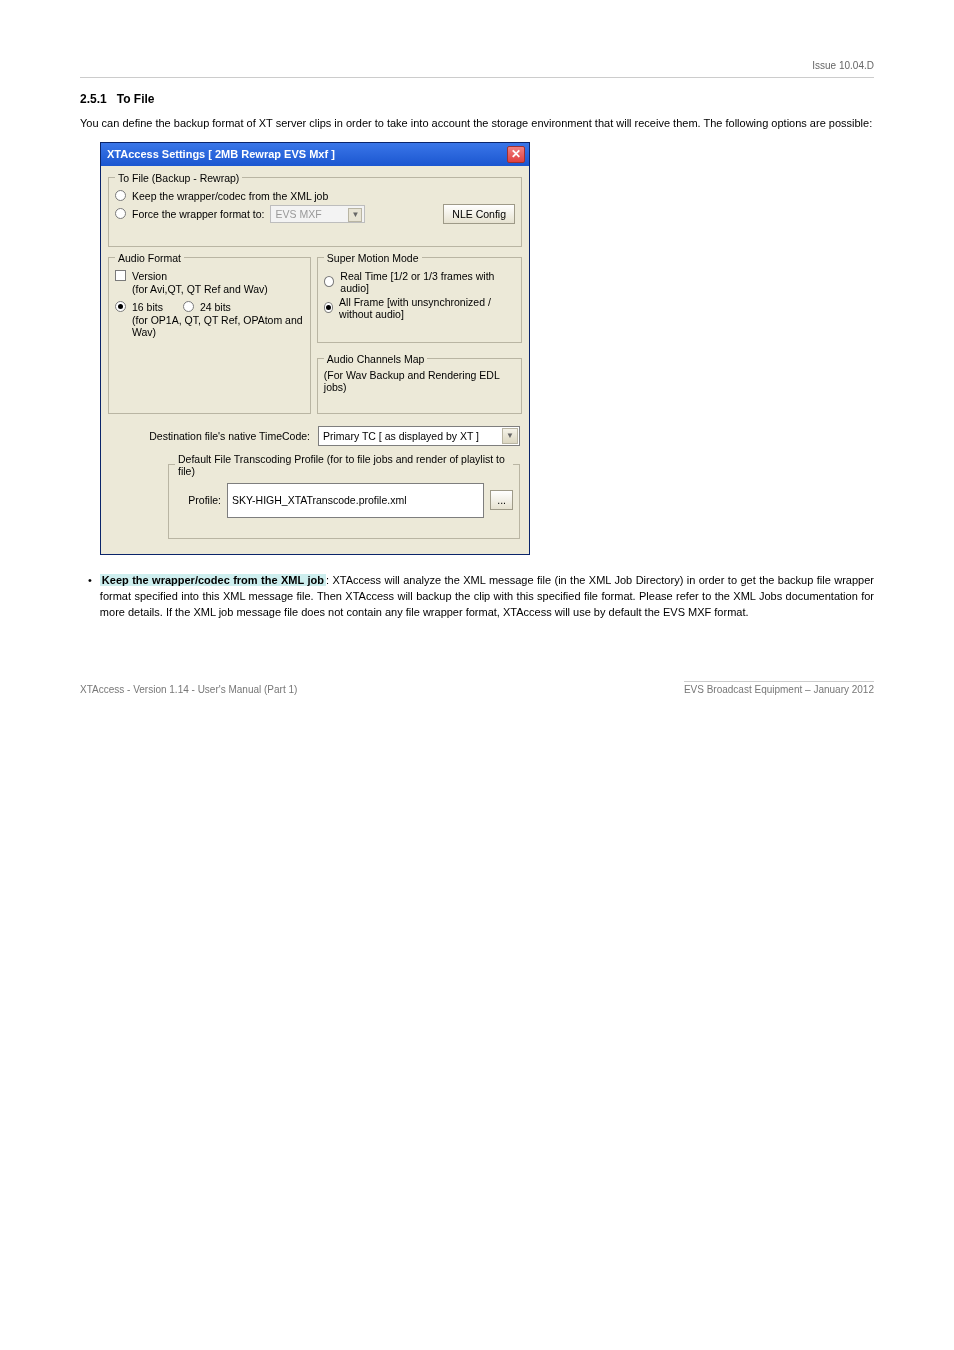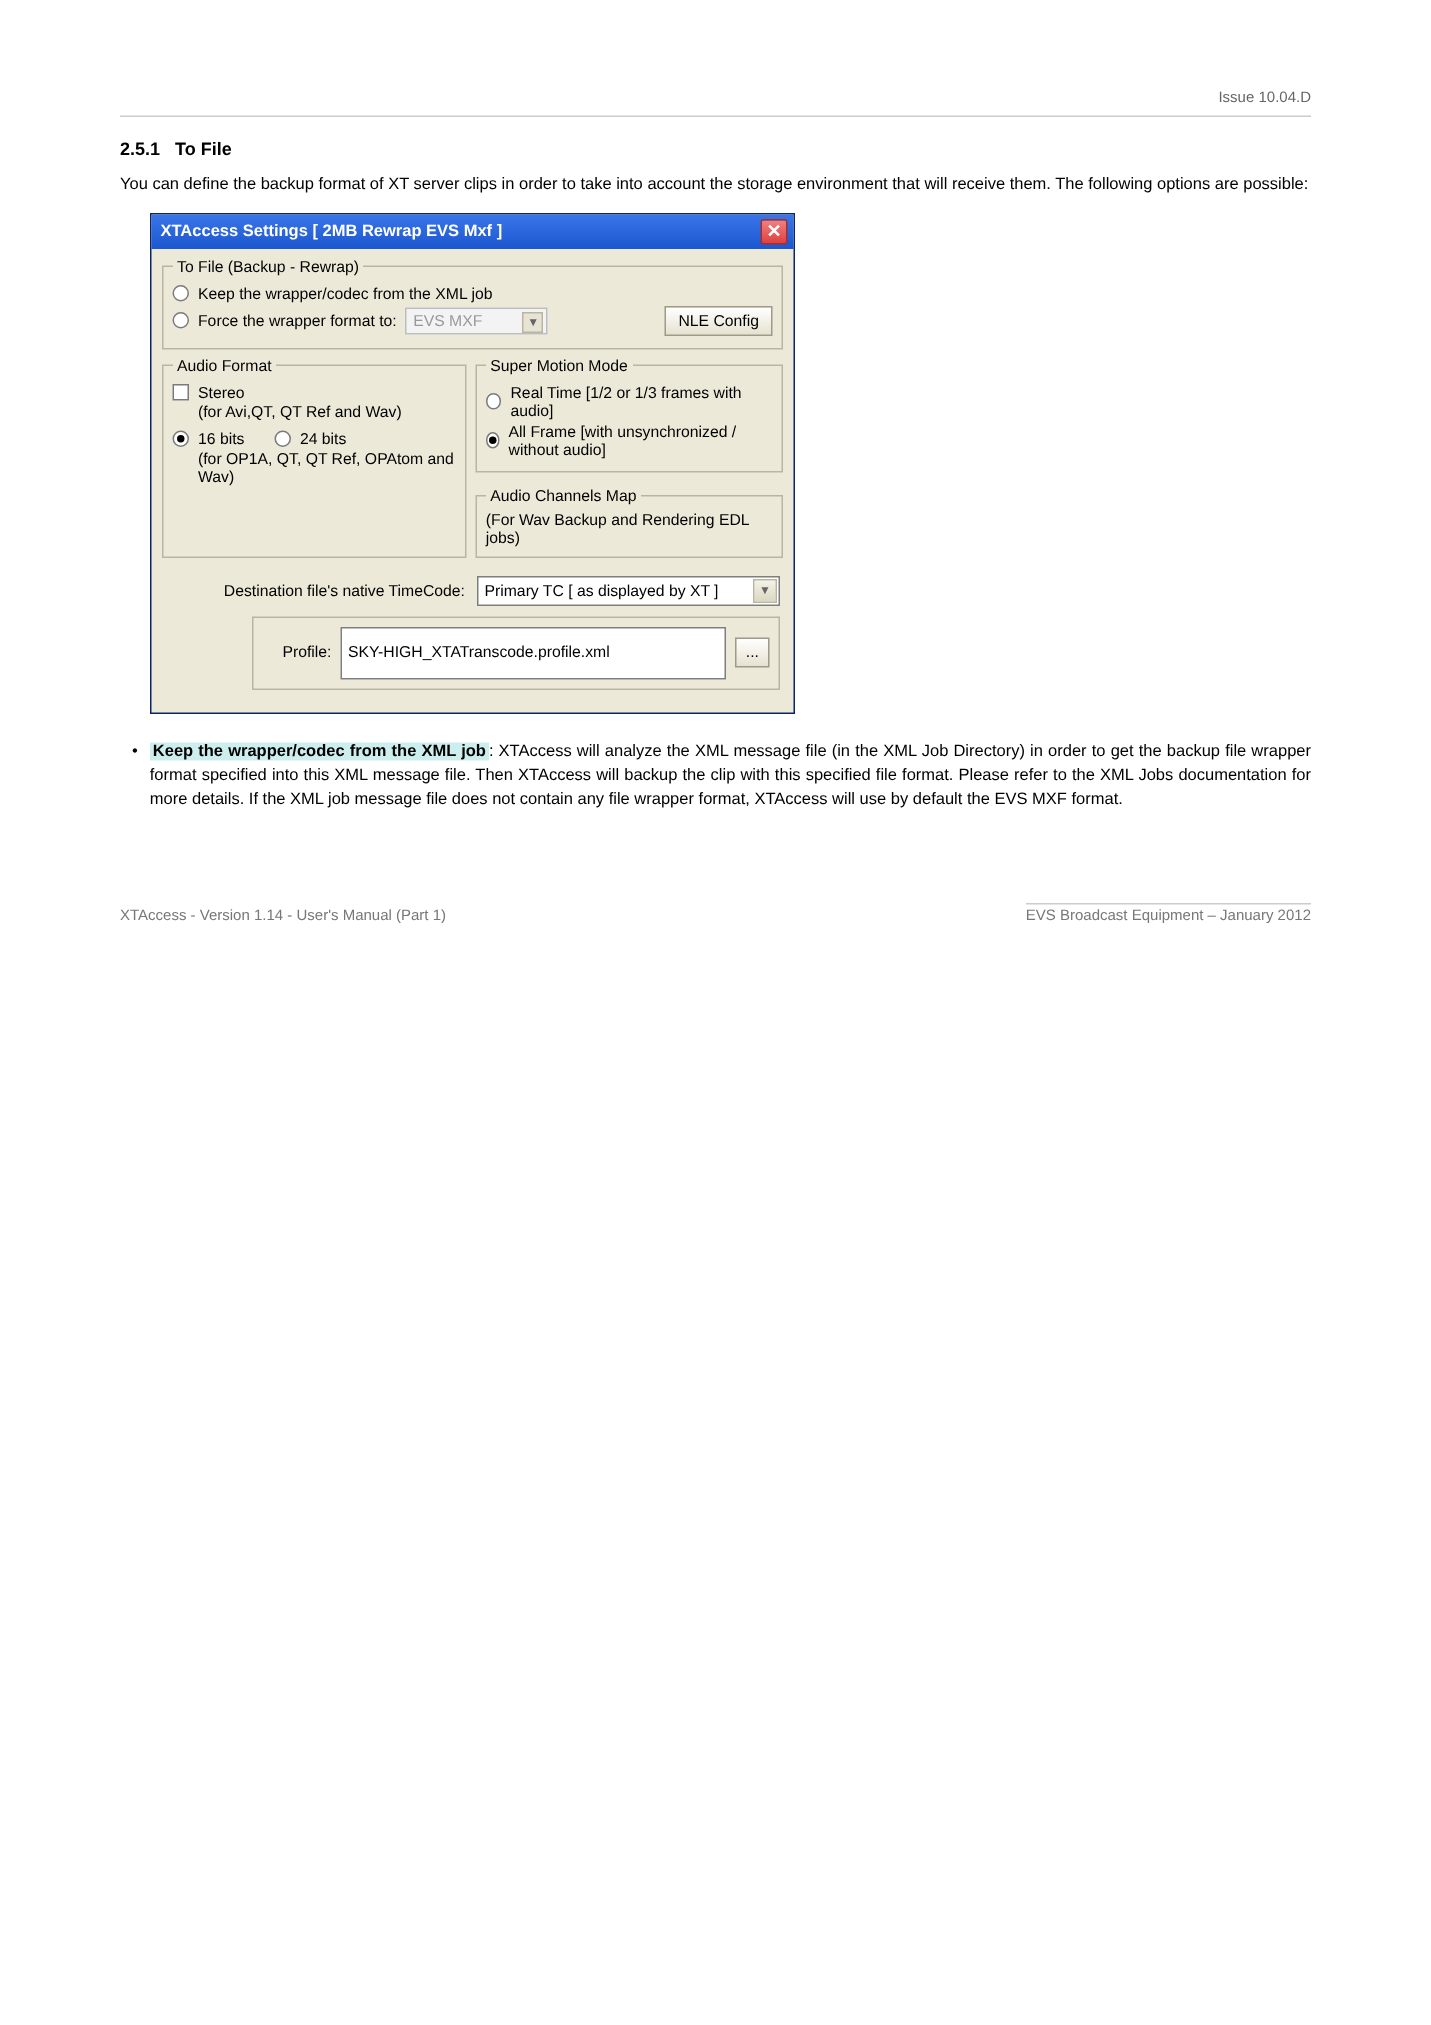--- a/index.html
+++ b/index.html
@@ -10,21 +10,21 @@
   .section-num { font-weight: bold; font-size: 12px; margin-bottom: 10px; }
   .para { font-size: 11px; line-height: 1.45; margin-bottom: 10px; text-align: justify; }
 
   
   .dialog-wrap { margin: 10px 0 18px 20px; }
   .dialog { width: 430px; border: 1px solid #0a246a; background: #ece9d8; font-family: Tahoma, Arial, sans-serif; font-size: 10.5px; }
   .titlebar { display: flex; align-items: center; justify-content: space-between;
     background: linear-gradient(to bottom, #3a76e8, #1b56d0); color: #fff; padding: 3px 4px 3px 6px; font-weight: bold; font-size: 11px; }
   .closebtn { width: 18px; height: 17px; background: linear-gradient(#f08080,#e04040); border: 1px solid #a03030; border-radius: 2px; display:flex; align-items:center; justify-content:center; color:#fff; font-size:12px; line-height:1; }
   .dbody { padding: 6px 7px 10px 7px; }
-  fieldset { border: 1px solid #b9b5a3; background: #ece9d8; padding: 4px 6px 6px 6px; margin-bottom: 5px; }
+  fieldset { border: 1px solid #b9b5a3; background: #ece9d8; padding: 4px 6px 20px 6px; margin-bottom: 5px; }
   legend { font-size: 10.5px; padding: 0 3px; color: #000; }
   .row { display:flex; align-items:center; gap:6px; margin: 2px 0; position:relative; }
   .radio { width:11px; height:11px; border:1px solid #7a7a7a; border-radius:50%; display:inline-flex; align-items:center; justify-content:center; background:#fff; }
   .radio .dot { width:5px; height:5px; border-radius:50%; background:#000; }
   .chk { width:11px; height:11px; border:1px solid #7a7a7a; background:#fff; display:inline-block; }
   .combo { height:18px; background:#f3f3f3; border:1px solid #bdbdbd; color:#999; font-size:10.5px; padding:1px 18px 1px 4px; display:inline-flex; align-items:center; position:relative; }
   .combo .arr { position:absolute; right:2px; top:2px; width:14px; height:14px; background:#e8e4d4; border:1px solid #b9b5a3; display:flex; align-items:center; justify-content:center; }
   .btn { height:20px; background:linear-gradient(#fff,#e6e2d0); border:1px solid #9e9a88; font-size:10.5px; padding:0 8px; display:inline-flex; align-items:center; }
   .dashed-sel { border:1px dashed #555; padding:0 1px; }
   .twocol { display:flex; gap:6px; }
@@ -90,21 +90,21 @@
             <span class="btn">NLE Config</span>
           </div>
 
         </fieldset>
 
         <div class="twocol">
           <fieldset style="flex:0 0 49%;">
             <legend>Audio Format</legend>
             <div class="row">
               <span class="chk"></span>
-              <span class="lblr">Stereo</span>
+              <span class="lblr">Version</span>
             </div>
             <div class="help">(for Avi,QT, QT Ref and Wav)</div>
             <div class="row" style="margin-top:6px;">
               <span class="radio">
                   <span class="dot"></span>
                 </span>
               <span class="lblr">16 bits</span>
               <span style="width:8px;"></span>
               <span class="radio"></span>
               <span class="lblr">24 bits</span>
@@ -137,20 +137,21 @@
           <span class="lbl">Destination file's native TimeCode:</span>
           <span class="combo2">
             <span>Primary TC [ as displayed by XT ]</span>
             <span class="arr">
                 <span class="tri">▼</span>
               </span>
           </span>
         </div>
 
         <fieldset style="margin-left:60px; margin-right:2px;">
+          <legend>Default File Transcoding Profile (for to file jobs and render of playlist to file)</legend>
           <div class="profile-row">
             <span class="lblr" style="width:46px; text-align:right;">Profile:</span>
             <span class="input" style="flex:1;">SKY-HIGH_XTATranscode.profile.xml</span>
             <span class="btn" style="padding:0 6px;">...</span>
           </div>
         </fieldset>
 
       </div>
     </div>
   </div>

